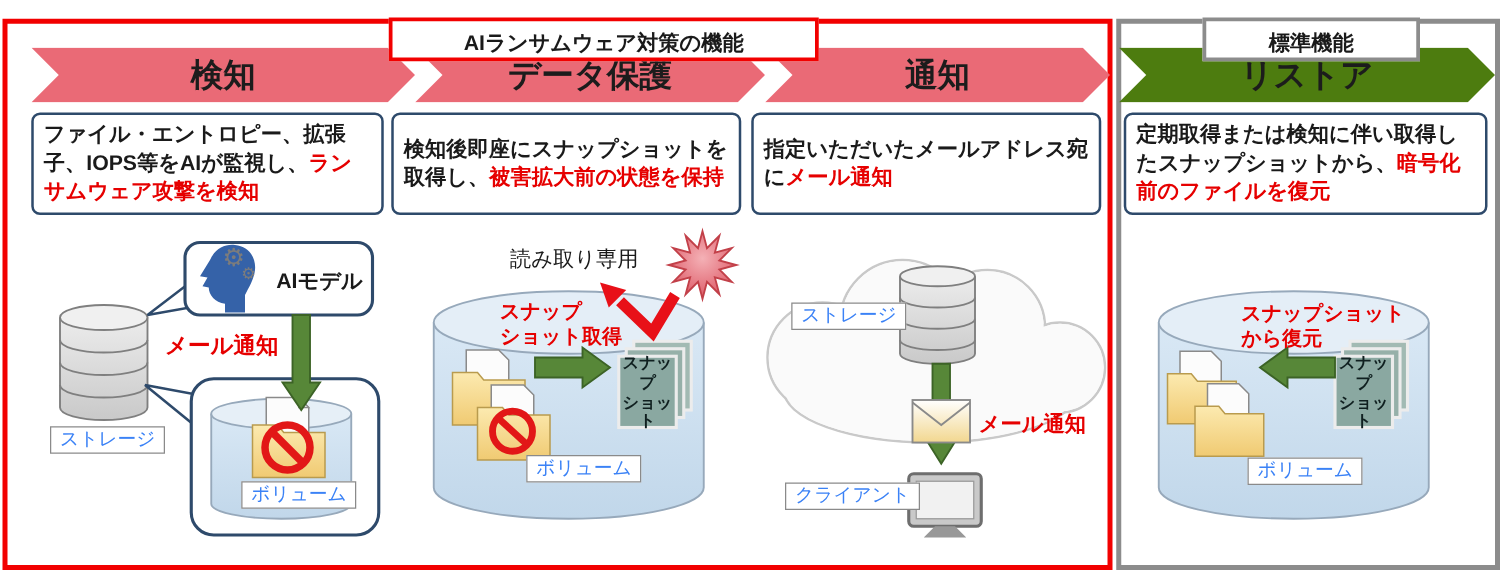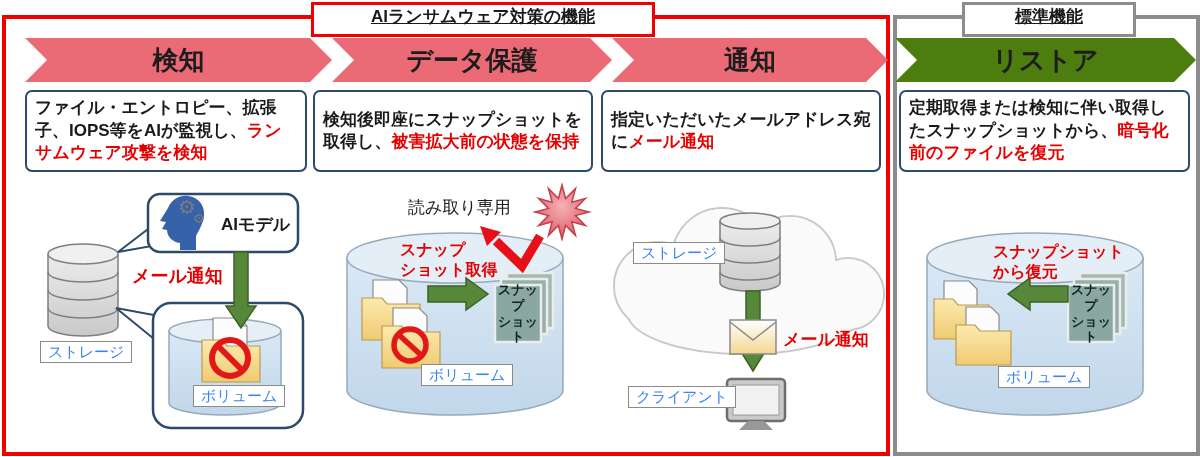--- a/index.html
+++ b/index.html
@@ -3,22 +3,22 @@
 <meta charset="utf-8">
 <style>
   html,body{margin:0;padding:0;background:#fff;}
   .canvas{position:relative;width:1200px;height:457px;background:#ffffff;overflow:hidden;
           font-family:"Liberation Sans","DejaVu Sans",sans-serif;color:#1a1a1a;}
   
   .frame{position:absolute;top:15px;height:433px;background:transparent;}
   .frame-red{left:2px;width:880px;border:4px solid #f20000;}
   .frame-gray{left:893px;width:299px;border:4px solid #8c8c8c;}
   
-  .banner{position:absolute;top:2px;height:29px;background:#fff;display:flex;align-items:flex-start;justify-content:center;
-          font-weight:bold;font-size:17px;z-index:5;text-decoration:underline;}
+  .banner{position:absolute;top:14px;height:29px;background:#fff;display:flex;align-items:flex-end;justify-content:center;
+          font-weight:bold;font-size:17px;z-index:5;}
   .banner-red{left:311px;width:338px;border:3px solid #f20000;}
   .banner-gray{left:962px;width:168px;border:3px solid #8c8c8c;}
   
   .chev{position:absolute;top:38px;height:44px;display:flex;align-items:center;justify-content:center;
         font-weight:bold;font-size:26px;color:#1c1c1c;z-index:2;
         clip-path:polygon(0 0,calc(100% - 22px) 0,100% 50%,calc(100% - 22px) 100%,0 100%,22px 50%);}
   .chev-pink{background:#ea6a76;}
   .chev-peach{background:#4d7c0f;}
   
   .desc{position:absolute;top:90px;height:82px;border:2px solid #2e4a6b;border-radius:7px;background:#fff;

